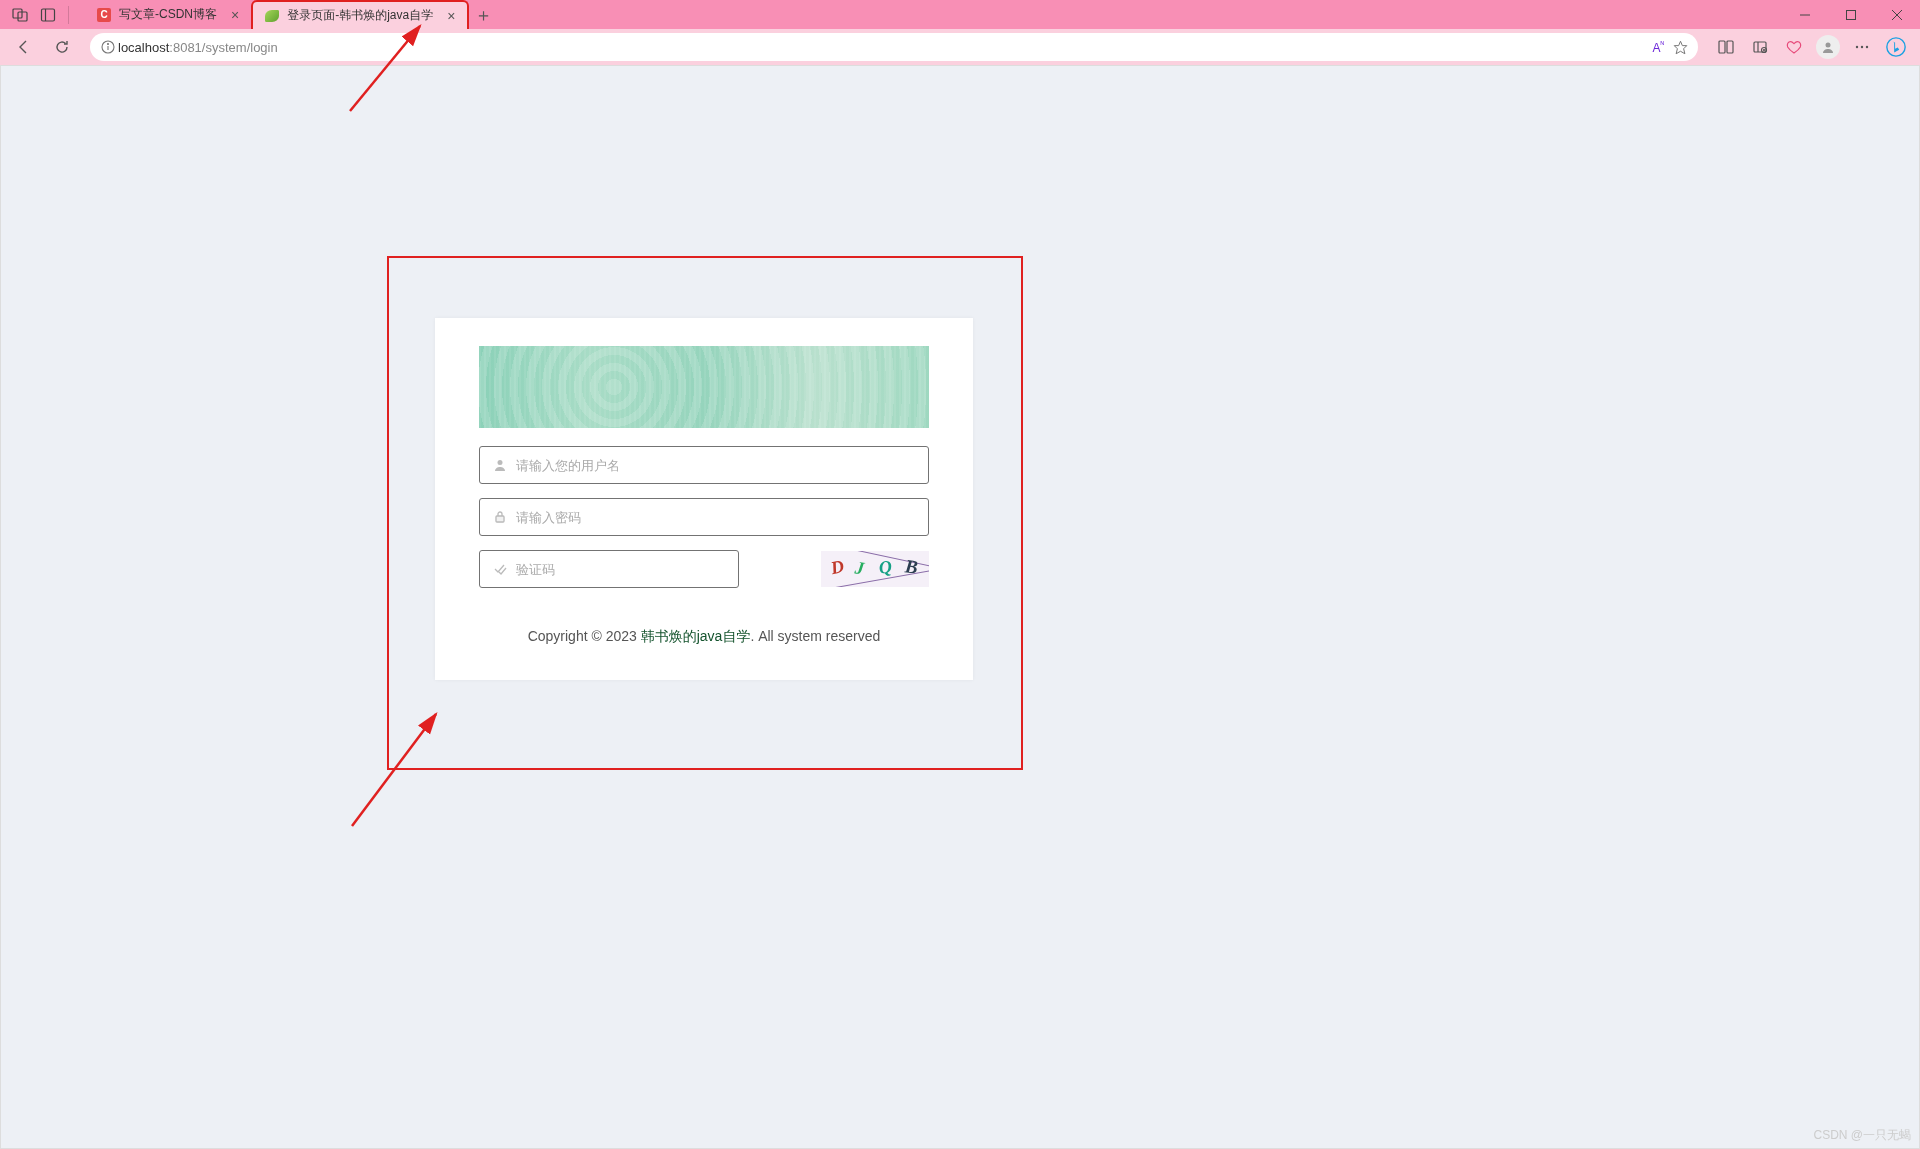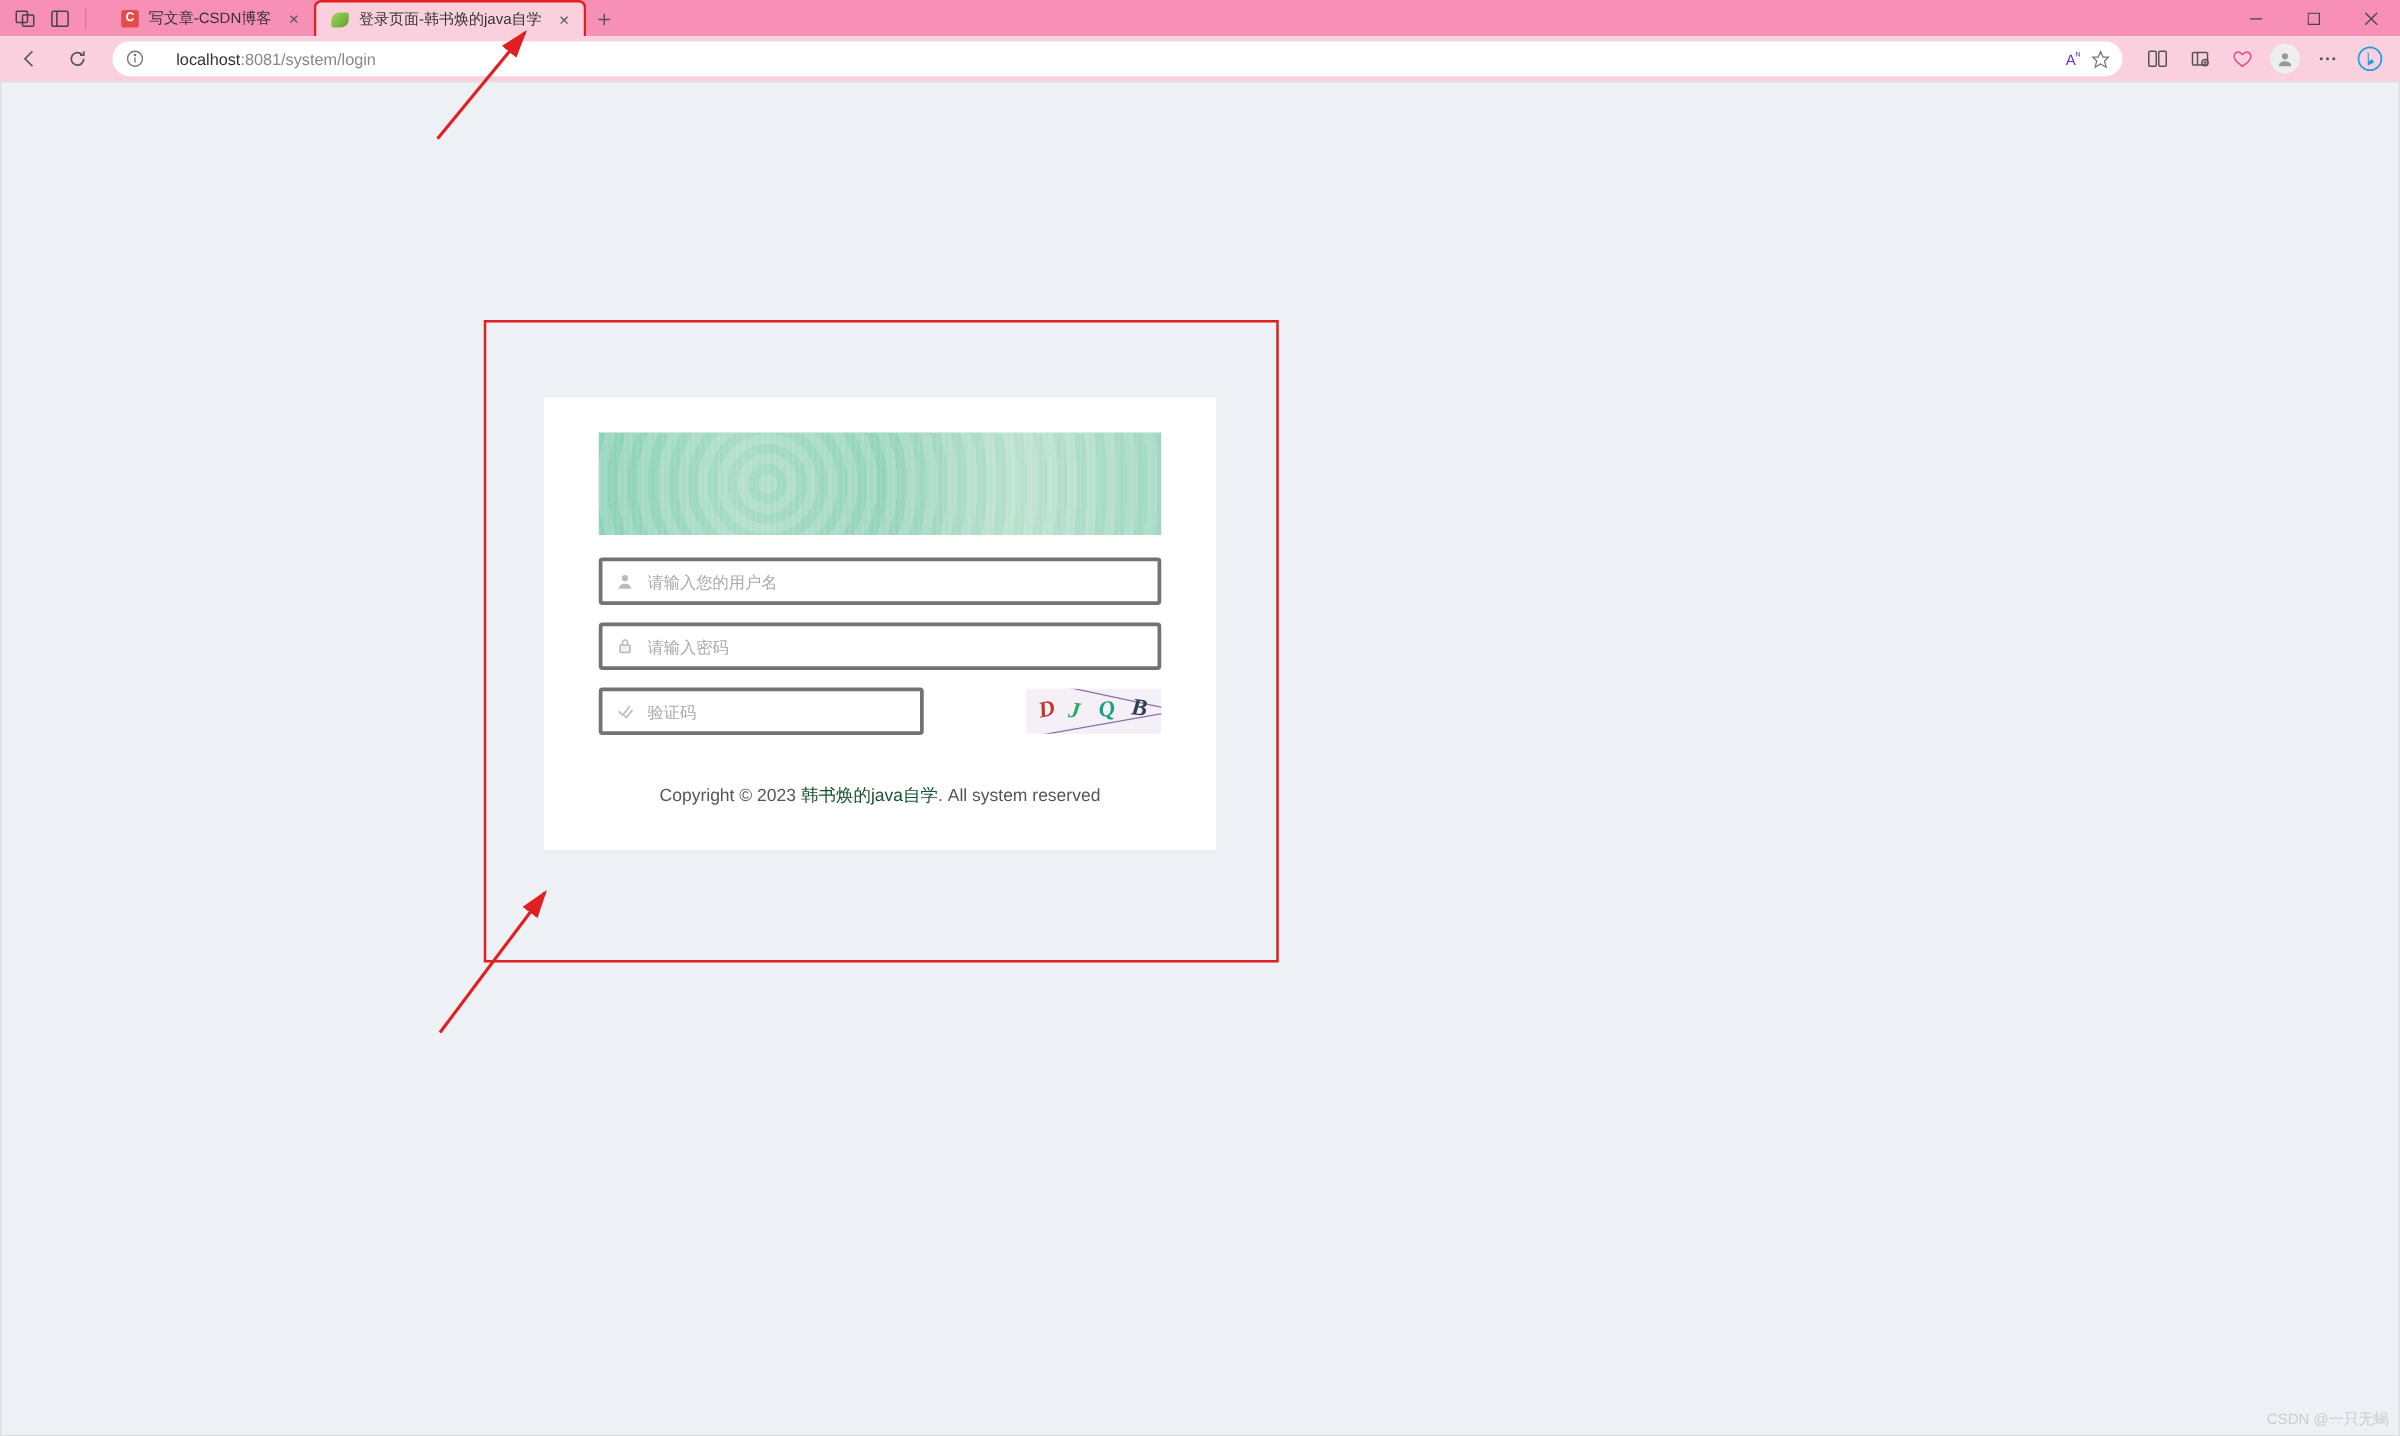--- a/index.html
+++ b/index.html
@@ -20,21 +20,21 @@
     .tab-close { font-size: 14px; color: #555; cursor: pointer; margin-left: 6px; }
     .tab-new { width: 28px; height: 28px; display: flex; align-items: center; justify-content: center; font-size: 18px; color: #555; cursor: pointer; }
     
     .win-controls { margin-left: auto; display: flex; }
     .win-btn { width: 46px; height: 29px; display: flex; align-items: center; justify-content: center; color: #444; font-size: 12px; }
     
     
     .toolbar { height: 36px; background: #fbd0de; display: flex; align-items: center; padding: 0 8px; gap: 6px; }
     .tool-btn { width: 32px; height: 32px; display: flex; align-items: center; justify-content: center; color: #555; border-radius: 4px; cursor: pointer; }
     
-    .addr-bar { flex: 1; height: 28px; background: #fff; border-radius: 14px; display: flex; align-items: center; padding: 0 10px; gap: 25px; margin: 0 6px; }
+    .addr-bar { flex: 1; height: 28px; background: #fff; border-radius: 14px; display: flex; align-items: center; padding: 0 10px; gap: 2px; margin: 0 6px; }
     .addr-icon { width: 16px; height: 16px; display: flex; align-items: center; justify-content: center; color: #777; }
     .addr-text { font-size: 13px; color: #333; }
     .addr-text .muted { color: #888; }
     .addr-right { margin-left: auto; display: flex; gap: 8px; align-items: center; }
     
     .tool-right { display: flex; gap: 2px; align-items: center; }
     .profile-icon { width: 24px; height: 24px; border-radius: 50%; background: #eee; display: flex; align-items: center; justify-content: center; }
     .bing-icon { width: 24px; height: 24px; border-radius: 50%; display: flex; align-items: center; justify-content: center; }
     
     
@@ -45,21 +45,21 @@
     .arrow-1 { position: absolute; left: 344px; top: -50px; color: #e02020; pointer-events: none; }
     .arrow-2 { position: absolute; left: 343px; top: 630px; color: #e02020; pointer-events: none; }
     
     
     .login-card { position: absolute; left: 434px; top: 252px; width: 538px; background: #fff; padding: 28px 44px 34px; box-shadow: 0 0 4px rgba(0,0,0,0.05); }
     .banner { width: 100%; height: 82px; background: linear-gradient(90deg, #8bd1b8, #a8dcc6, #95d4bc, #b8e0cd, #9ed8c0); position: relative; overflow: hidden; margin-bottom: 18px; }
     .banner::before { content:''; position:absolute; inset:0; background: repeating-radial-gradient(circle at 30% 50%, rgba(255,255,255,0.15) 0, rgba(255,255,255,0.15) 8px, transparent 8px, transparent 16px), repeating-linear-gradient(90deg, rgba(255,255,255,0.08) 0 2px, transparent 2px 5px); mix-blend-mode: overlay; }
     
     .input-group { position: relative; margin-bottom: 14px; }
     .input-icon { position: absolute; left: 14px; top: 50%; transform: translateY(-50%); color: #bbb; width: 14px; height: 14px; }
-    .text-input { width: 100%; height: 38px; border: 3px solid #737373; border-radius: 3px; padding: 0 12px 0 36px; font-size: 13px; color: #6d28d9; outline: none; }
+    .text-input { width: 100%; height: 38px; border: 1px solid #737373; border-radius: 3px; padding: 0 12px 0 36px; font-size: 13px; color: #6d28d9; outline: none; }
     .text-input::placeholder { color: #aaa; }
     
     .captcha-row { display: flex; gap: 82px; align-items: center; margin-bottom: 18px; }
     .captcha-input-wrap { position: relative; width: 276px; }
     .captcha-img { width: 114px; height: 36px; background: #f5f0f8; position: relative; overflow: hidden; }
     .cap-line { position: absolute; height: 1px; background: #8a6da8; }
     .cap-char { position: absolute; font-weight: bold; font-family: cursive; font-style: italic; }
     
     .login-btn { width: 100%; height: 36px; background: #3fb9a8; color: #fff; border: none; border-radius: 3px; font-size: 14px; cursor: pointer; }
     

